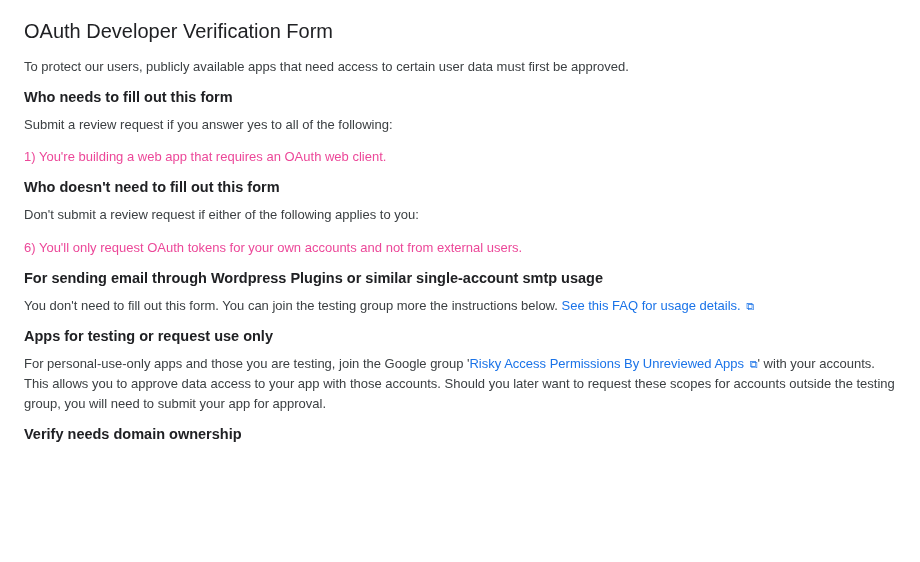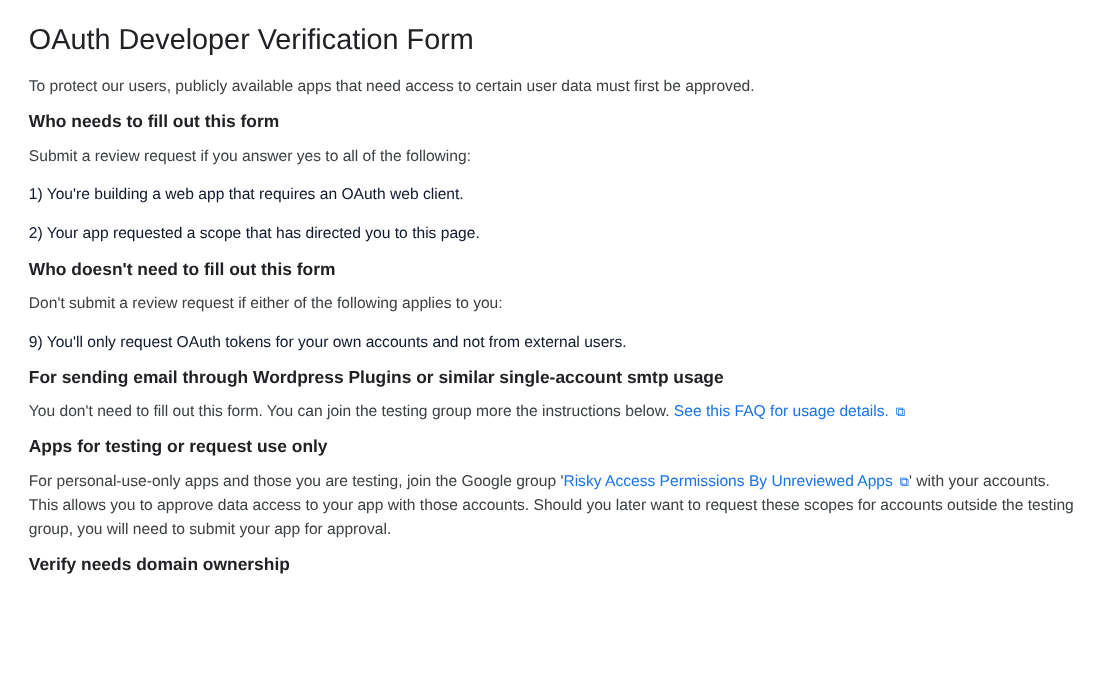--- a/index.html
+++ b/index.html
@@ -8,42 +8,41 @@
       box-sizing: border-box;
     }
     body {
       font-family: Arial, Helvetica, sans-serif;
       background: #fff;
       padding: 20px 24px;
       color: #212121;
       width: 920px;
     }
     h1 {
-      font-size: 24px;
+      font-size: 20px;
       font-weight: 400;
       color: #202124;
       margin-bottom: 14px;
     }
     h2 {
       font-size: 14.5px;
       font-weight: 700;
       color: #202124;
       margin-bottom: 10px;
     }
     p {
       font-size: 13px;
       color: #3c4043;
       line-height: 1.55;
       margin-bottom: 12px;
     }
     .list-line {
       font-size: 13px;
-      color: #0f172a;
+      color: #ec4899;
       line-height: 1.55;
-      margin-top: 12px;
     }
     .list-block {
       margin-bottom: 12px;
     }
     a.link {
       color: #1a73e8;
       text-decoration: none;
       cursor: pointer;
     }
     .ext-icon {
@@ -58,27 +57,26 @@
 <body>
 
 <h1>OAuth Developer Verification Form</h1>
 
 <p>To protect our users, publicly available apps that need access to certain user data must first be approved.</p>
 
 <h2>Who needs to fill out this form</h2>
 <p>Submit a review request if you answer yes to all of the following:</p>
 <div class="list-block">
   <div class="list-line">1) You're building a web app that requires an OAuth web client.</div>
-  <div class="list-line">2) Your app requested a scope that has directed you to this page.</div>
 </div>
 
 <h2>Who doesn't need to fill out this form</h2>
 <p>Don't submit a review request if either of the following applies to you:</p>
 <div class="list-block">
-  <div class="list-line">9) You'll only request OAuth tokens for your own accounts and not from external users.</div>
+  <div class="list-line">6) You'll only request OAuth tokens for your own accounts and not from external users.</div>
 </div>
 
 <h2>For sending email through Wordpress Plugins or similar single-account smtp usage</h2>
 <p>
   <span>You don't need to fill out this form. You can join the testing group more the instructions below. </span>
   <a class="link"><span>See this FAQ for usage details.</span> <span class="ext-icon">⧉</span></a>
 </p>
 
 <h2>Apps for testing or request use only</h2>
 <p>

